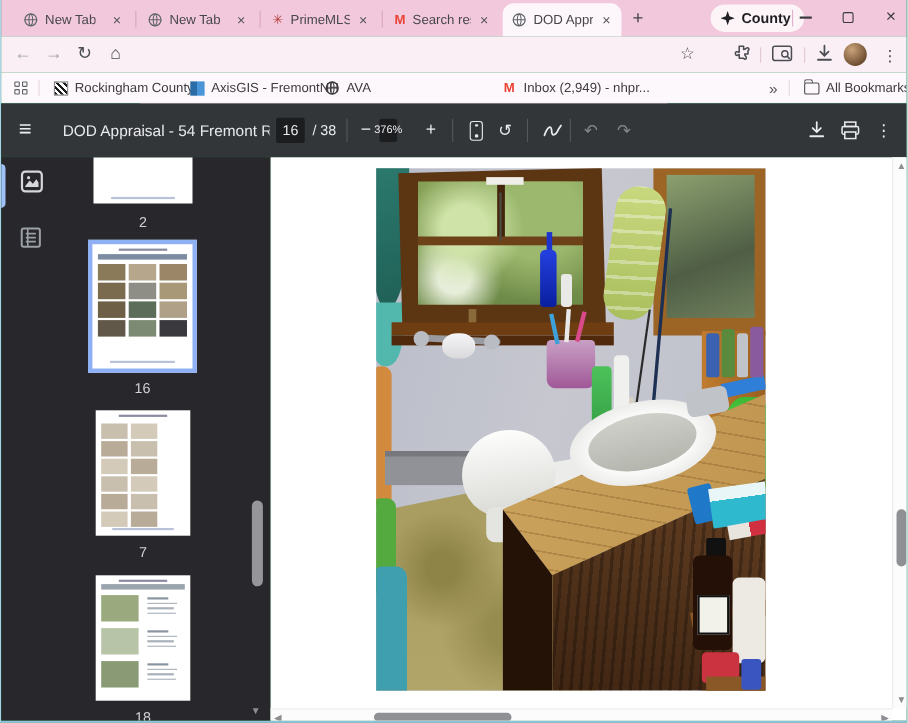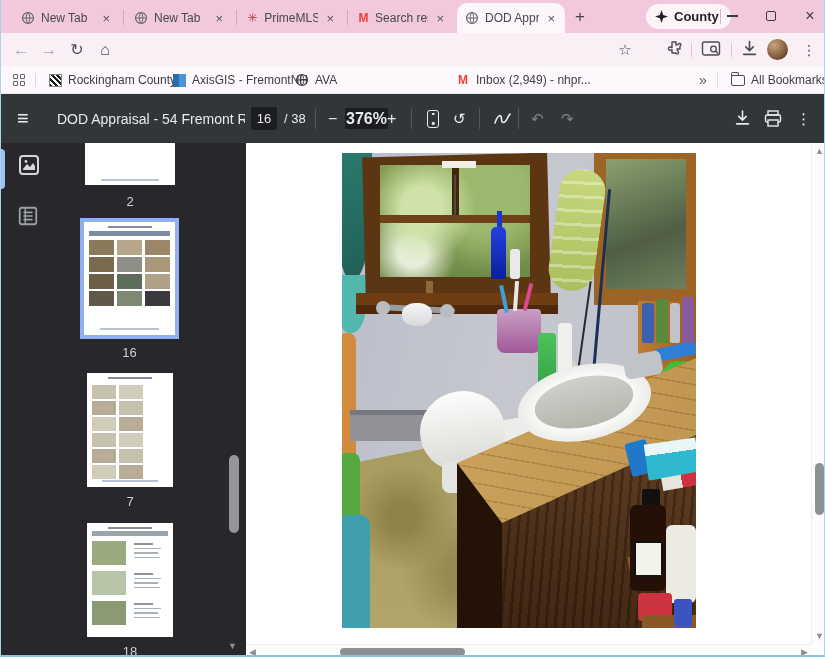--- a/index.html
+++ b/index.html
@@ -67,22 +67,22 @@
   .pdfbar { position:absolute; left:0; top:94px; width:825px; height:49px; background:#333639;
             color:#e8eaed; box-shadow:0 1px 3px rgba(0,0,0,.35); }
   .pdfbar .it { position:absolute; top:0; height:49px; display:flex; align-items:center; }
   .hamb { left:16px; font-size:20px; }
   .pdftitle { left:56px; font-size:14px; max-width:188px; white-space:nowrap; overflow:hidden; }
   .pagebox { left:250px; top:13px !important; height:23px !important; width:26px; background:#1b1d1f;
              border-radius:2px; justify-content:center; font-size:13px; }
   .pagetotal { left:283px; font-size:13px; }
   .tsep { position:absolute; top:14px; width:1px; height:21px; background:#55585a; }
   .zminus { left:327px; font-size:16px; } .zplus { left:386px; font-size:16px; }
-  .zoombox { left:344px; top:14px !important; height:21px !important; width:43px; background:#1b1d1f;
-             border-radius:2px; justify-content:center; font-size:16px;font-weight:bold; }
+  .zoombox { left:344px; top:14px !important; height:21px !important; width:16px; background:#1b1d1f;
+             border-radius:2px; justify-content:center; font-size:10px; }
   .fitic { left:426px; } .rot { left:452px; font-size:15px; } .pen { left:492px; }
   .undo { left:530px; font-size:15px; color:#84868a; } .redo { left:560px; font-size:15px; color:#84868a; }
   .dl2 { left:733px; } .prn { left:763px; } .pdfkebab { left:795px; font-size:15px; }
   .fitshape { width:12px; height:18px; border:1.6px solid #e8eaed; border-radius:3px; position:relative; }
   .fitshape::before, .fitshape::after { content:""; position:absolute; left:50%; transform:translateX(-50%);
     width:2.5px; height:2.5px; border-radius:50%; background:#e8eaed; }
   .fitshape::before { top:2px; } .fitshape::after { bottom:2px; }
 
   
   .content { position:absolute; left:0; top:143px; width:825px; height:514px; }

